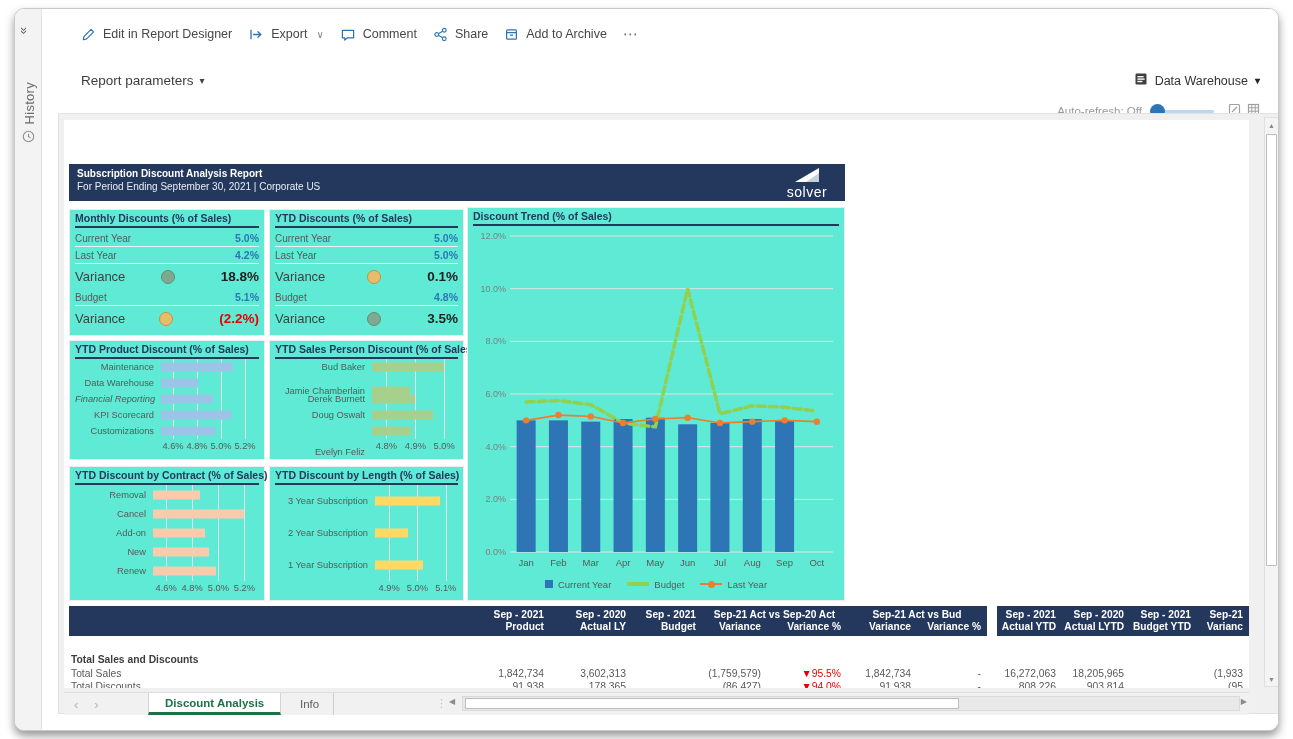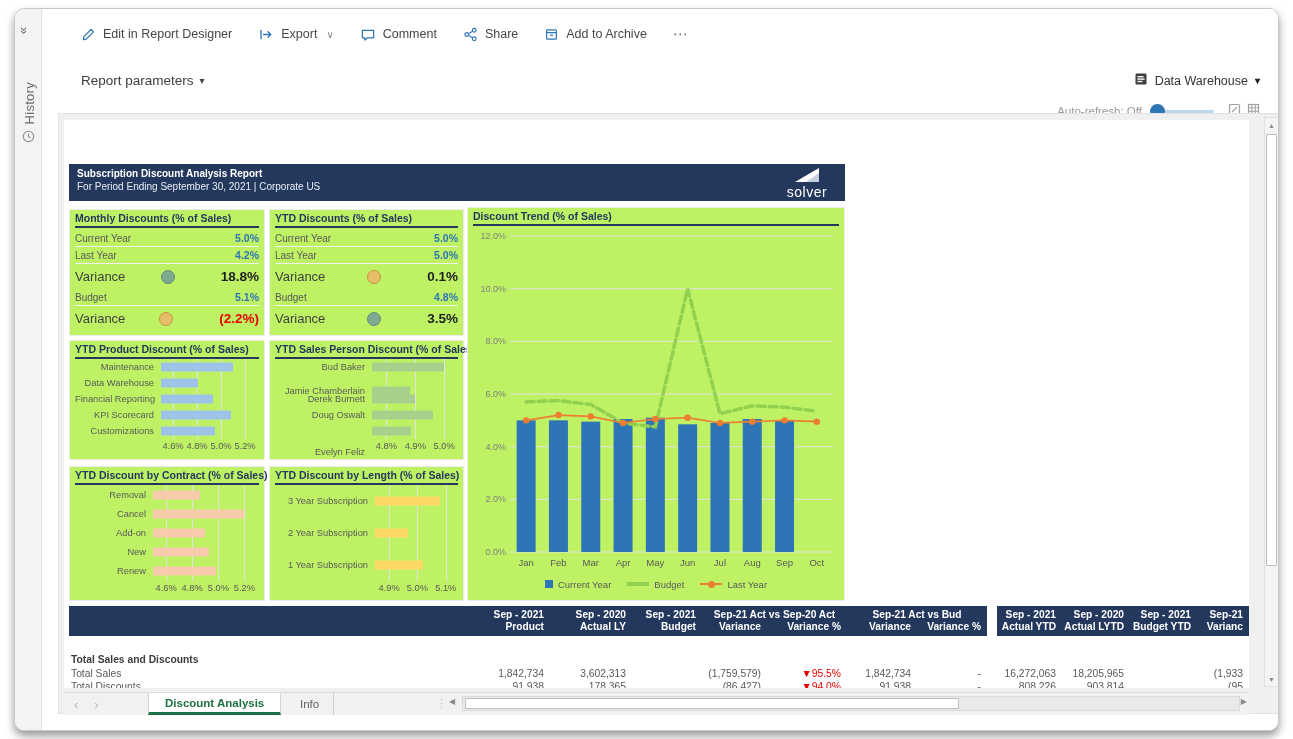--- a/index.html
+++ b/index.html
@@ -5,21 +5,21 @@
   * { margin:0; padding:0; box-sizing:border-box; }
   html,body { width:1293px; height:739px; background:#ffffff; font-family:"Liberation Sans", sans-serif; overflow:hidden; }
   .window { position:absolute; left:14px; top:8px; width:1265px; height:723px; background:#fff; border:1px solid #c9c9c9; border-radius:10px; box-shadow:0 5px 9px rgba(70,70,70,.55); overflow:hidden; }
   
   .sidebar { position:absolute; left:0; top:0; width:27px; height:100%; background:#f3f3f3; border-right:1px solid #e4e4e4; }
   .collapse { position:absolute; top:14px; left:6px; color:#555; font-size:13px; transform:rotate(90deg); cursor:pointer; }
   .vtext { position:absolute; top:78px; left:-16px; width:60px; color:#6a6a6a; font-size:13px; transform:rotate(-90deg); letter-spacing:.3px; cursor:pointer; }
   .clockwrap { position:absolute; top:120px; left:7px; }
   
   .main { position:absolute; left:28px; top:0; right:0; bottom:0; background:#fff; }
-  .toolbar { position:absolute; left:38px; top:14px; height:22px; display:flex; align-items:center; gap:26px; }
+  .toolbar { position:absolute; left:38px; top:14px; height:22px; display:flex; align-items:center; gap:16px; }
   .tb-item { display:flex; align-items:center; gap:7px; font-size:12.5px; color:#464646; cursor:pointer; white-space:nowrap; }
   .tb-item svg { display:block; }
   .tb-chev { color:#7f7f7f; font-size:10px; margin-left:2px; }
   .tb-more { color:#6b6b6b; font-size:15px; letter-spacing:1px; cursor:pointer; }
   
   .rp { position:absolute; left:38px; top:64px; font-size:13.5px; color:#3d3d3d; display:flex; align-items:center; gap:6px; cursor:pointer; }
   .rp .chev { font-size:10px; color:#444; }
   .dsrc { position:absolute; right:18px; top:63px; display:flex; align-items:center; gap:7px; font-size:12.5px; color:#333; cursor:pointer; }
   .dsrc .chev { font-size:10px; color:#222; font-weight:bold; }
   .autorow { position:absolute; right:18px; top:94px; display:flex; align-items:center; gap:8px; font-size:11.5px; color:#9a9a9a; }
@@ -28,21 +28,21 @@
   .toggle .knob { position:absolute; left:0; top:0; width:15px; height:15px; border-radius:50%; background:#2e75b6; }
   .ar-icons { display:flex; gap:6px; margin-left:6px; }
   
   .viewport { position:absolute; left:15px; top:104px; width:1224px; height:601px; background:#f0f0f0; border:1px solid #e2e2e2; }
   .sheet { position:absolute; left:5px; top:6px; width:1185px; height:568px; background:#fff; overflow:hidden; }
   .navy-head { position:absolute; left:5px; top:44px; width:776px; height:37px; background:#24385e; color:#fff; padding:4px 8px; }
   .navy-head .t1 { font-size:10px; font-weight:bold; }
   .navy-head .t2 { font-size:10px; margin-top:2px; color:#e8edf5; }
   .logo { position:absolute; right:8px; top:3px; width:60px; text-align:center; color:#fff; }
   .logo .word { font-size:14px; letter-spacing:.5px; margin-top:-3px; }
-  .panel { position:absolute; background:#bef264; border:1px solid #ececec; padding:2px 5px 0 5px; }
+  .panel { position:absolute; background:#5eead4; border:1px solid #ececec; padding:2px 5px 0 5px; }
   .panel-title { font-size:10.5px; font-weight:bold; color:#24385e; border-bottom:2.5px solid #24385e; padding-bottom:2px; white-space:nowrap; }
   
   .kpi-body { padding-top:2px; }
   .kpi-row { display:flex; align-items:center; height:17px; border-bottom:1px solid #f0f0f0; }
   .kpi-row .lbl { flex:1; font-size:10px; color:#595959; }
   .kpi-row .val { font-size:10.5px; font-weight:bold; }
   .kpi-row.lg { height:25px; border-bottom:none; }
   .kpi-row.lg .lbl { font-size:13px; color:#404040; }
   .kpi-row.lg .val { font-size:13.5px; }
   .v-blue { color:#2e75b6; }
@@ -275,21 +275,21 @@
                   <div class="track">
                     <div class="bar" style="width: 72px; background: rgb(157, 195, 230);"></div>
                   </div>
                 </div>
                 <div class="hrow" style="top: 16px; height: 16px;">
                   <div class="blbl" style="width: 86px;">Data Warehouse</div>
                   <div class="track">
                     <div class="bar" style="width: 37.2px; background: rgb(157, 195, 230);"></div>
                   </div>
                 </div>
-                <div class="hrow" style="top: 32px; height: 16px;">
+                <div class="hrow" style="top: 32px; height: 16px; font-style: italic;">
                   <div class="blbl" style="width: 86px;">Financial Reporting</div>
                   <div class="track">
                     <div class="bar" style="width: 51.6px; background: rgb(157, 195, 230);"></div>
                   </div>
                 </div>
                 <div class="hrow" style="top: 48px; height: 16px;">
                   <div class="blbl" style="width: 86px;">KPI Scorecard</div>
                   <div class="track">
                     <div class="bar" style="width: 69.6px; background: rgb(157, 195, 230);"></div>
                   </div>

